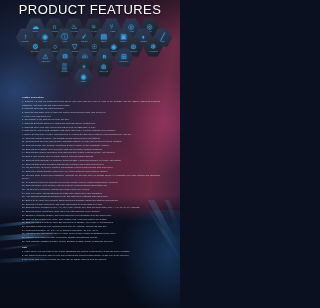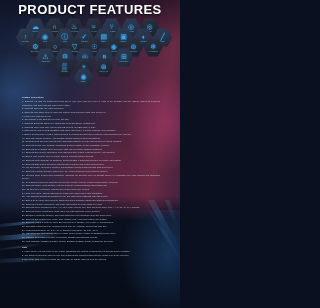--- a/index.html
+++ b/index.html
@@ -71,21 +71,21 @@
 
   
   .title-bar {
     position: absolute; left: 0; right: 0; top: 0; height: 18px;
     display: flex; align-items: center; justify-content: center;
     z-index: 6;
   }
   .title-bar .title {
     color: #ffffff;
     font-size: 13px;
-    font-weight: 700;
+    font-weight: 400;
     letter-spacing: 0.4px;
     text-shadow: 0 1px 2px rgba(0,0,0,0.75);
     white-space: nowrap;
     font-stretch: condensed;
   }
 
   
   .hex-grid {
     position: absolute; left: 0; top: 18px;
     width: 180px; height: 80px;

